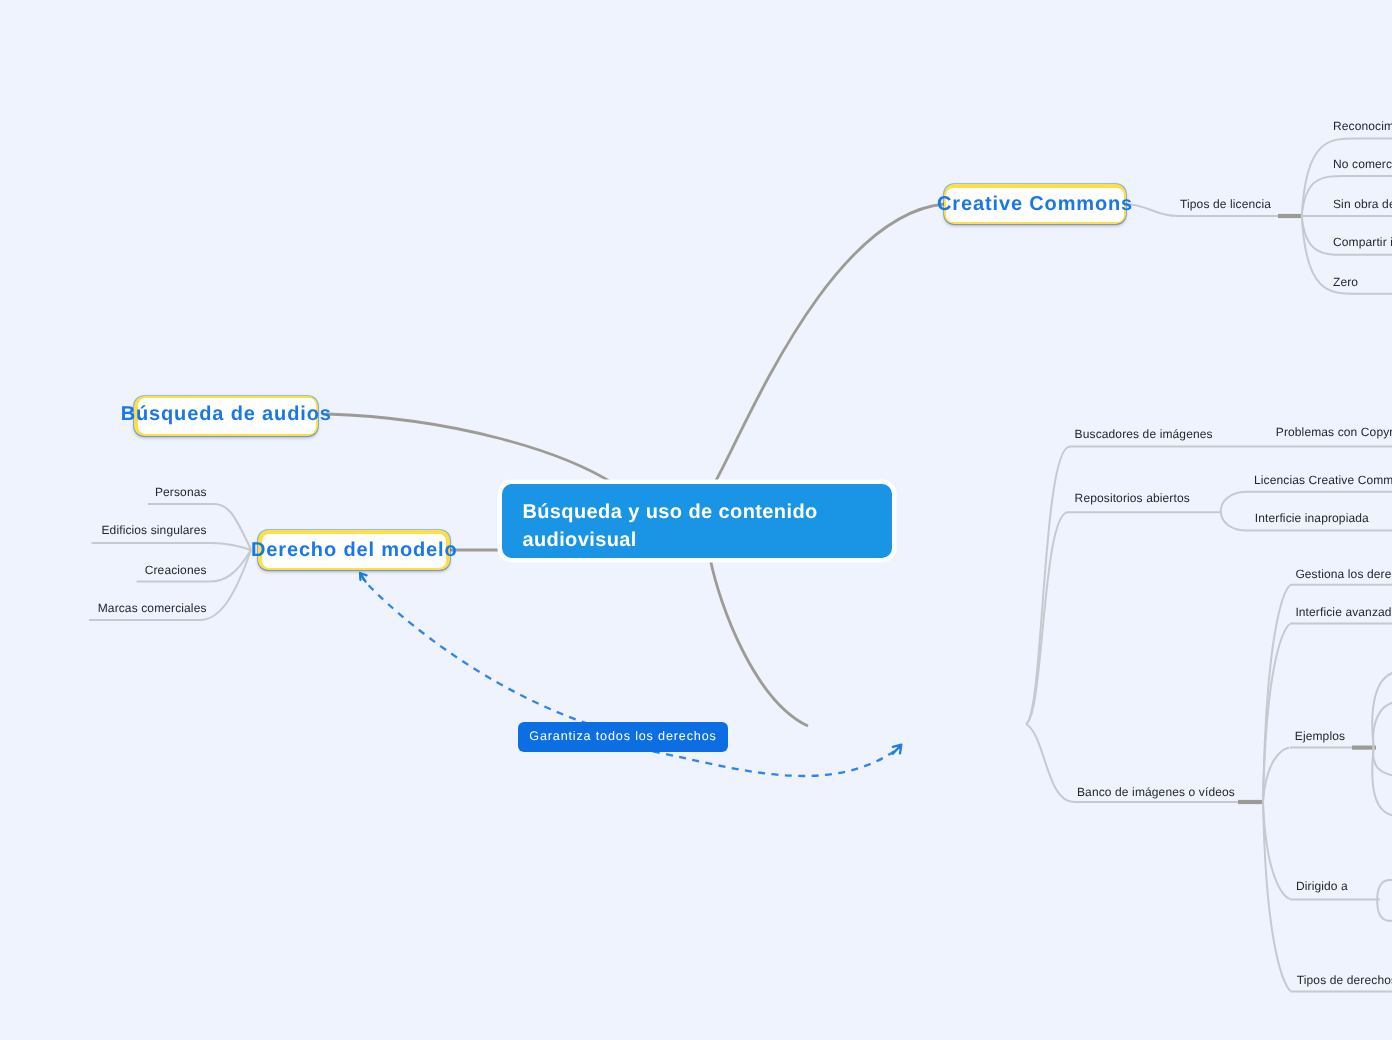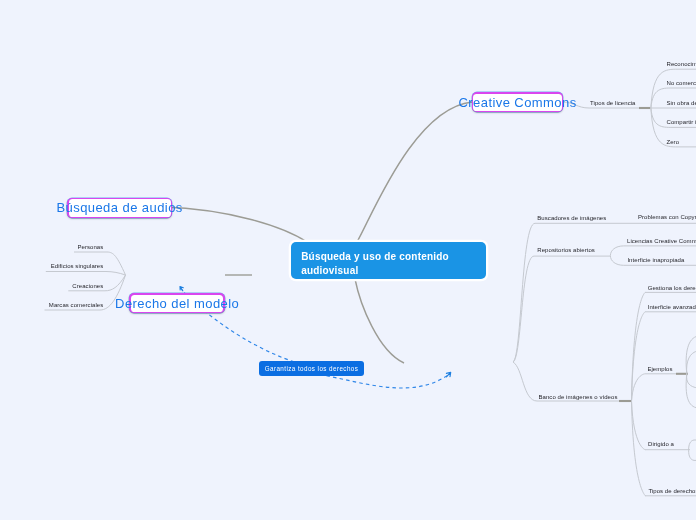--- a/index.html
+++ b/index.html
@@ -21,25 +21,25 @@
     font-size:10px;
     letter-spacing:0.2px;
     line-height:13.5px;
     padding:8.3px 8px 0 10.2px;
     box-shadow:0 0 0 2.3px #ffffff;
     white-space:normal;
   }
 
   
   .box-node{
-    background:#d946ef;
+    background:#fde047;
     border-radius:5px;
     color:#1a77e8;
-    font-weight:normal;
-    font-size:13px;
+    font-weight:bold;
+    font-size:10px;
     letter-spacing:0.43px;
     box-shadow:0 1px 1.6px rgba(60,60,70,0.35), 0 0 0 0.4px rgba(18,120,232,0.55);
     transform:translateZ(0);
   }
   .box-node > .inner{
     position:absolute;
     left:1.5px;right:1.5px;top:1.5px;bottom:1.5px;
     background:#ffffff;
     border-radius:3.6px;
     display:flex;
@@ -119,37 +119,37 @@
     <g fill="none" stroke="#2f86e8" stroke-width="1.15" stroke-dasharray="3.5 3.2" stroke-linecap="butt">
       <path d="M320,369 C243.8,353.3 184.3,294.3 181.5,289.2"></path>
       <path d="M300,372 C344.3,374.3 406.5,405.5 449.4,374"></path>
     </g>
     <g fill="none" stroke="#1d7fe0" stroke-width="1.15" stroke-linecap="round" stroke-linejoin="round">
       <path d="M182.8,290.8 L180.0,286.5 L180.2,289.9 M180.0,286.5 L183.3,287.7"></path>
       <path d="M446.4,376.9 L450.7,372.3 L450.0,376.7 M450.7,372.3 L446.4,373.4"></path>
     </g>
   </svg>
 
-  <div class="node root-node" style="left:251px;top:242px;width:195px;height:37px;margin-left:40px;">
+  <div class="node root-node" style="left:251px;top:242px;width:195px;height:37px;">
     <span>Búsqueda y uso de contenido audiovisual</span>
   </div>
 
   <div class="node box-node" style="left:471.8px;top:92px;width:91.5px;height:20.4px;">
     <div class="inner">
         <span>Creative Commons</span>
       </div>
   </div>
 
-  <div class="node box-node" style="left:67.1px;top:197.5px;width:105px;height:20.7px;">
+  <div class="node box-node" style="left:67.1px;top:197.5px;width:92px;height:20.7px;">
     <div class="inner">
         <span>Búsqueda de audios</span>
       </div>
   </div>
 
-  <div class="node box-node" style="left:129.3px;top:265px;width:95.7px;height:20.4px;margin-top:28px;">
+  <div class="node box-node" style="left:129.3px;top:265px;width:95.7px;height:20.4px;">
     <div class="inner">
         <span>Derecho del modelo</span>
       </div>
   </div>
 
 
   <div class="node pill-node" style="left:258.9px;top:360.7px;width:105.2px;height:14.9px;">
     <span>Garantiza todos los derechos</span>
   </div>
 

